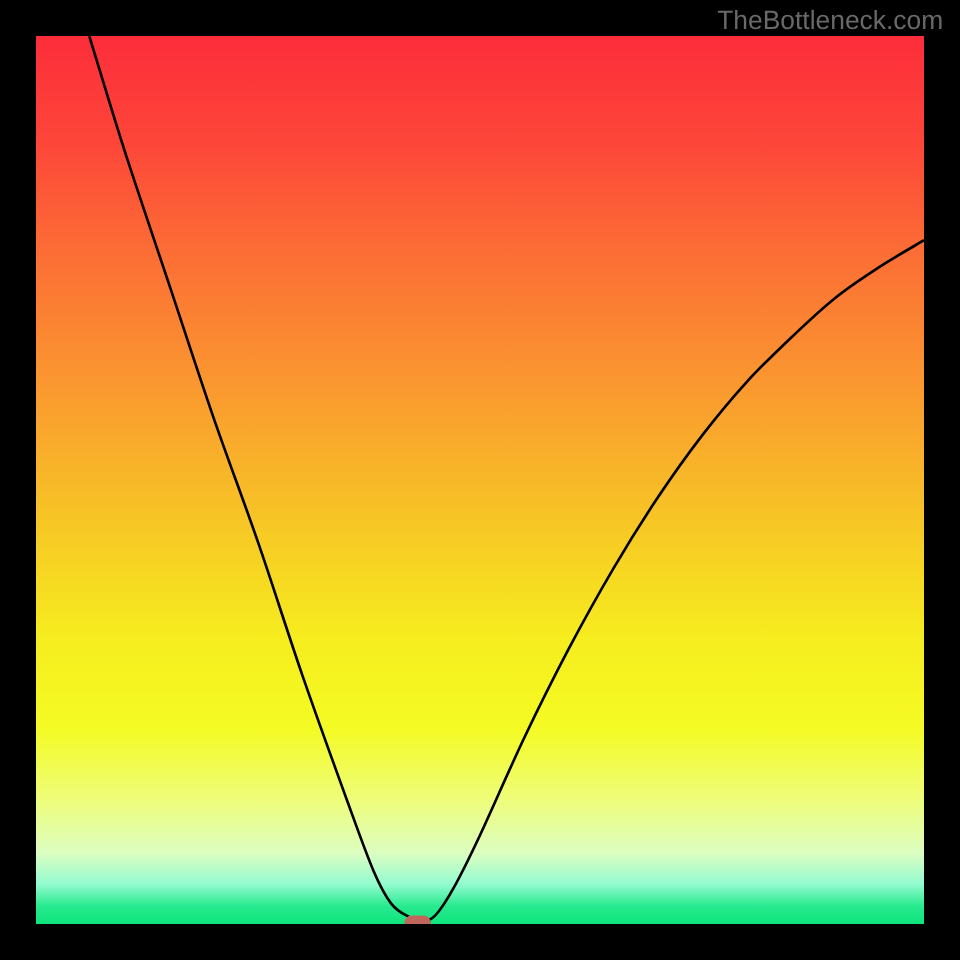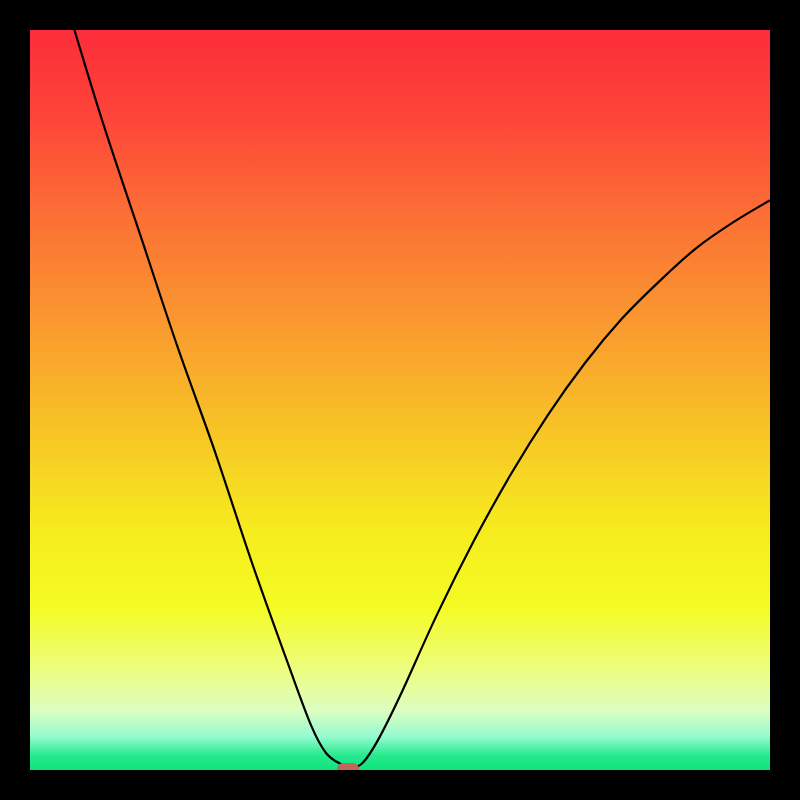--- a/index.html
+++ b/index.html
@@ -60,20 +60,21 @@
     border-radius: 6px;
     z-index: 6;
     transform: translate(-50%, -50%);
   }
 </style>
 </head>
 <body>
 
 <div class="frame">
 
+  <div class="watermark">TheBottleneck.com</div>
 
   <div class="plot-area">
     <svg class="gradient" viewBox="0 0 740 740" preserveAspectRatio="none">
       <defs>
         <linearGradient id="bg-grad" x1="0" y1="0" x2="0" y2="1">
             <stop offset="0%" stop-color="#fc2d3a"></stop>
             <stop offset="12%" stop-color="#fd4639"></stop>
             <stop offset="25%" stop-color="#fc6f35"></stop>
             <stop offset="40%" stop-color="#fa9a2f"></stop>
             <stop offset="55.00000000000001%" stop-color="#f7c725"></stop>

